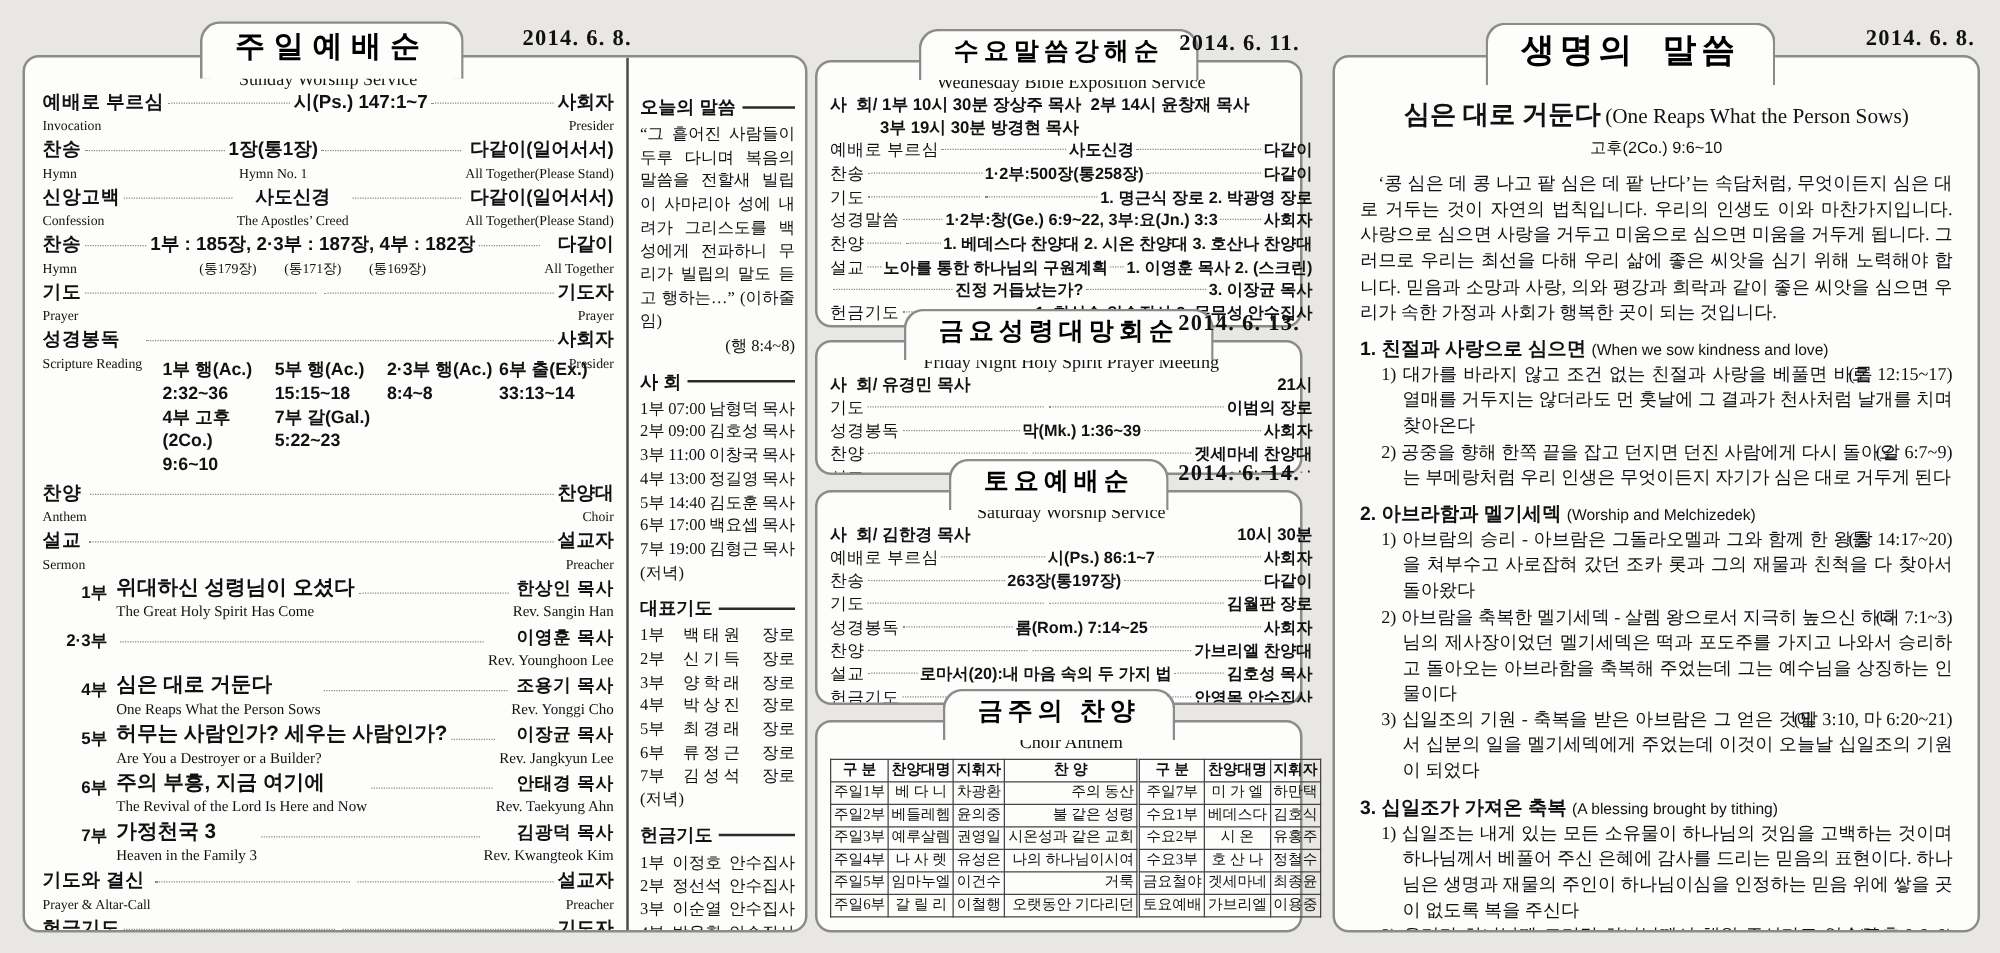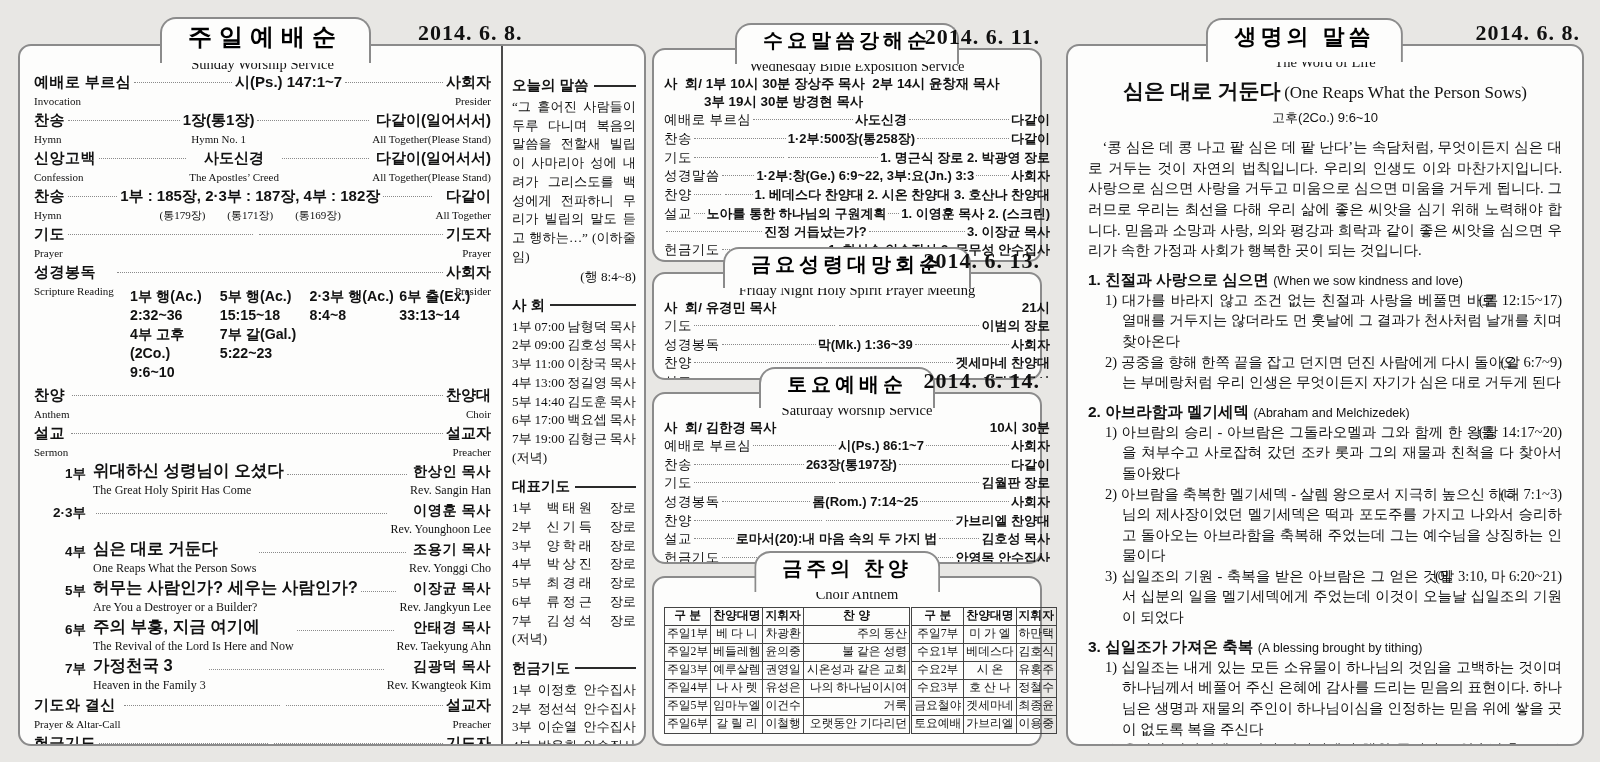--- a/index.html
+++ b/index.html
@@ -5,21 +5,21 @@
   html,body{margin:0;padding:0;}
   body{width:1600px;height:762px;background:#e8e7e4;font-family:"Liberation Serif",serif;color:#111;}
   .page{position:relative;width:1600px;height:762px;overflow:hidden;}
 
   .panel{position:absolute;background:#fdfdfc;border:2px solid #8b8b8b;border-radius:13px;}
   .panel-body{position:relative;width:100%;height:100%;overflow:hidden;}
 
   .tab{position:absolute;background:#fdfdfc;border:2px solid #8b8b8b;border-bottom:none;
        border-radius:16px 16px 0 0;padding:2px 26px 10px;z-index:3;white-space:nowrap;
        font-family:"Liberation Sans",sans-serif;font-weight:bold;color:#000;}
-  .date{position:absolute;top:-26px;font-weight:bold;font-size:22px;letter-spacing:1px;z-index:3;font-family:Liberation Serif, serif;}
+  .date{position:absolute;top:-26px;font-weight:bold;font-size:18px;letter-spacing:1px;z-index:3;font-family:Liberation Serif, serif;}
   .subtitle{text-align:center;font-size:14.5px;margin-top:9px;line-height:1.1;}
 
   
   .panel-sunday{left:18px;top:44px;width:624px;height:698px;}
   .panel-sunday .tab{top:-29px;left:140px;font-size:24px;letter-spacing:7px;}
   .panel-sunday .date{left:398px;}
   .sun-wrap{display:flex;height:100%;}
   .sun-main{flex:1;padding:2px 10px 20px 14px;min-width:0;}
   .sun-side{width:124px;border-left:2px solid #4a4a4a;padding:30px 8px 6px 9px;font-size:13.2px;}
 
@@ -80,21 +80,21 @@
   
   .choir-wrap{display:flex;gap:1px;margin-top:4px;}
   .choir-wrap table{flex:1;border-collapse:collapse;border:1.5px solid #333;font-size:11.8px;table-layout:fixed;}
   .choir-wrap th{font-family:"Liberation Sans",sans-serif;font-weight:bold;font-size:11.8px;}
   .choir-wrap th,.choir-wrap td{border:1px solid #444;padding:0.5px 2px;text-align:center;white-space:nowrap;overflow:hidden;}
   .choir-wrap td.anthem{text-align:right;padding-left:3px;}
   .choir-wrap col.c1{width:44px;} .choir-wrap col.c2{width:46px;} .choir-wrap col.c3{width:36px;}
 
   
   .panel-word{left:1066px;top:44px;width:514px;height:698px;}
-  .panel-word .tab{top:-28px;left:46%;transform:translateX(-50%);font-size:22px;letter-spacing:4px;}
+  .panel-word .tab{top:-28px;left:46%;transform:translateX(-50%);font-size:27px;letter-spacing:4px;font-family:Liberation Mono, monospace;}
   .panel-word .date{right:2px;}
   .wl-body{padding:0 20px 6px 20px;font-size:14.5px;line-height:1.42;}
   .wl-title{text-align:center;margin-top:6px;white-space:nowrap;}
   .wl-title .ko{font-weight:bold;font-size:21px;}
   .wl-title .en{font-size:17px;}
   .wl-scripture{text-align:center;font-family:"Liberation Sans",sans-serif;font-size:13px;margin:2px 0 10px;}
   .wl-p{text-align:justify;text-indent:1em;}
   .wl-sec{margin-top:9px;}
   .wl-h{font-family:"Liberation Sans",sans-serif;font-weight:bold;font-size:15.5px;line-height:1.3;}
   .wl-he{font-family:"Liberation Sans",sans-serif;font-weight:normal;font-size:12.5px;}
@@ -737,21 +737,21 @@
           <div class="wl-h"><span>1.</span> <span>친절과 사랑으로 심으면</span> <span class="wl-he">(When we sow kindness and love)</span></div>
           <div>
 
               <div class="wl-item"><span class="ref">(롬 12:15~17)</span><span>1) 대가를 바라지 않고 조건 없는 친절과 사랑을 베풀면 바로 열매를 거두지는 않더라도 먼 훗날에 그 결과가 천사처럼 날개를 치며 찾아온다</span></div>
 
               <div class="wl-item"><span class="ref">(갈 6:7~9)</span><span>2) 공중을 향해 한쪽 끝을 잡고 던지면 던진 사람에게 다시 돌아오는 부메랑처럼 우리 인생은 무엇이든지 자기가 심은 대로 거두게 된다</span></div>
             </div>
         </div>
 
         <div class="wl-sec">
-          <div class="wl-h"><span>2.</span> <span>아브라함과 멜기세덱</span> <span class="wl-he">(Abraham and Melchizedek)</span></div>
+          <div class="wl-h"><span>2.</span> <span>아브라함과 멜기세덱</span> <span class="wl-he">(Worship and Melchizedek)</span></div>
           <div>
 
               <div class="wl-item"><span class="ref">(창 14:17~20)</span><span>1) 아브람의 승리 - 아브람은 그돌라오멜과 그와 함께 한 왕들을 쳐부수고 사로잡혀 갔던 조카 롯과 그의 재물과 친척을 다 찾아서 돌아왔다</span></div>
 
               <div class="wl-item"><span class="ref">(히 7:1~3)</span><span>2) 아브람을 축복한 멜기세덱 - 살렘 왕으로서 지극히 높으신 하나님의 제사장이었던 멜기세덱은 떡과 포도주를 가지고 나와서 승리하고 돌아오는 아브라함을 축복해 주었는데 그는 예수님을 상징하는 인물이다</span></div>
 
               <div class="wl-item"><span class="ref">(말 3:10, 마 6:20~21)</span><span>3) 십일조의 기원 - 축복을 받은 아브람은 그 얻은 것에서 십분의 일을 멜기세덱에게 주었는데 이것이 오늘날 십일조의 기원이 되었다</span></div>
             </div>
         </div>
 

